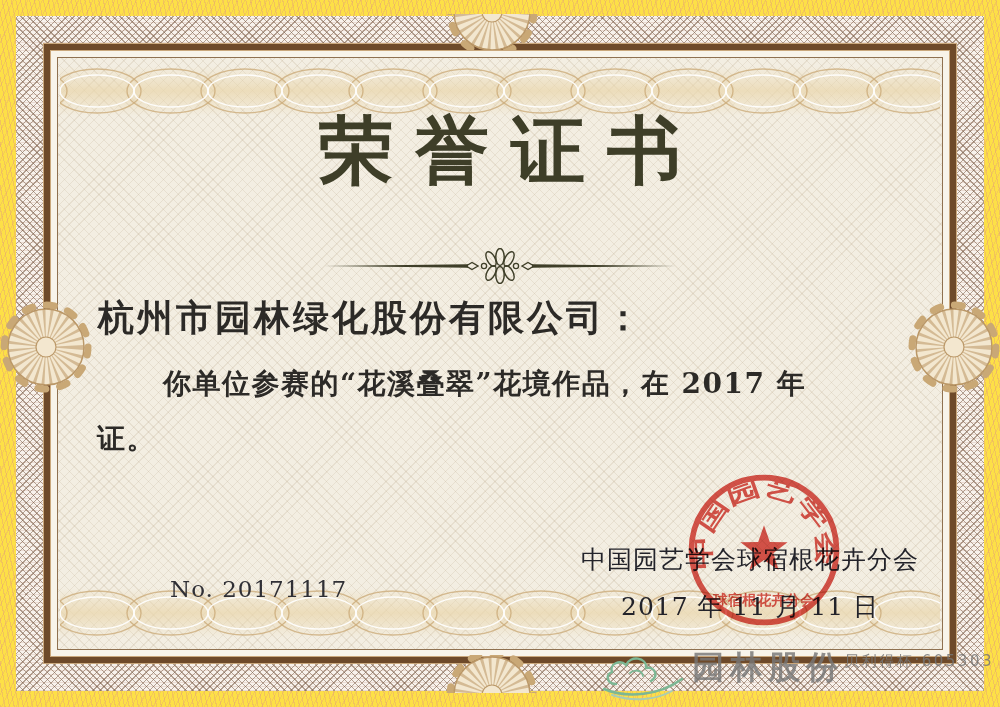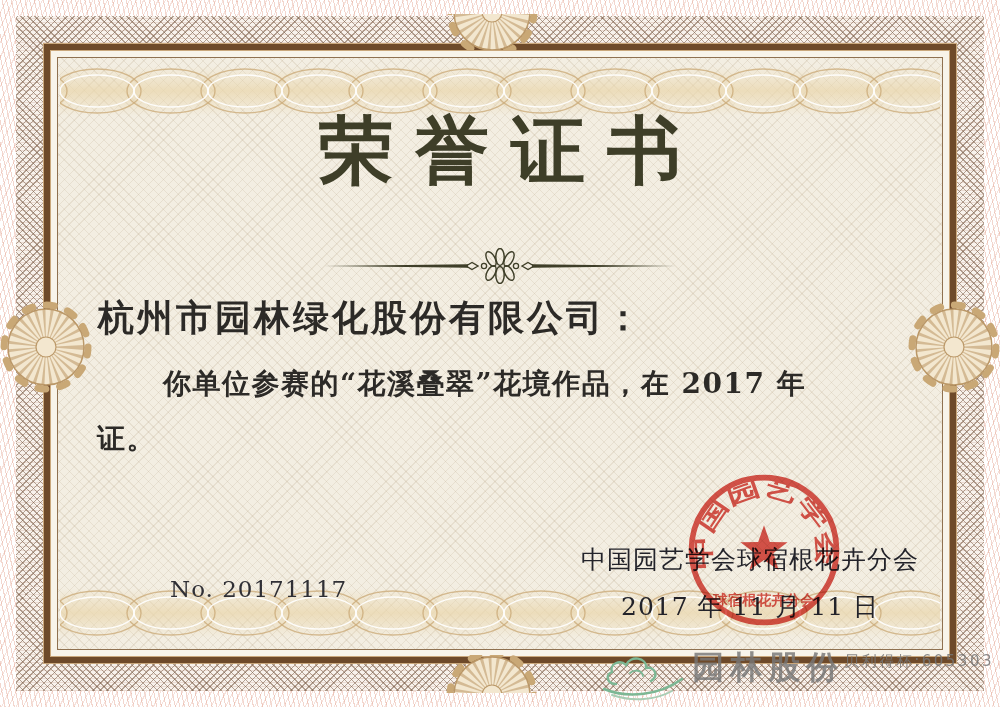--- a/index.html
+++ b/index.html
@@ -1,18 +1,18 @@
 <!DOCTYPE html>
 <html><head>
 <meta charset="utf-8">
 <style>
   html,body{margin:0;padding:0;background:#d8d2c8;}
   .stage{position:relative;width:1000px;height:707px;overflow:hidden;
     font-family:"DejaVu Serif","Liberation Serif",serif;
-    background:#ffffff;}
+    background:#fde047;}
   
   .outer-waves{position:absolute;inset:0;
     background-image:
       repeating-linear-gradient(78deg, rgba(223,148,126,.38) 0 1px, transparent 1px 4.5px),
       repeating-linear-gradient(-64deg, rgba(223,148,126,.28) 0 1px, transparent 1px 6.5px);}
   
   .lattice{position:absolute;inset:16px;background-color:#f8f2ec;
     background-image:
       repeating-linear-gradient(45deg, rgba(122,92,70,.55) 0 1px, transparent 1px 5px),
       repeating-linear-gradient(-45deg, rgba(122,92,70,.55) 0 1px, transparent 1px 5px),

